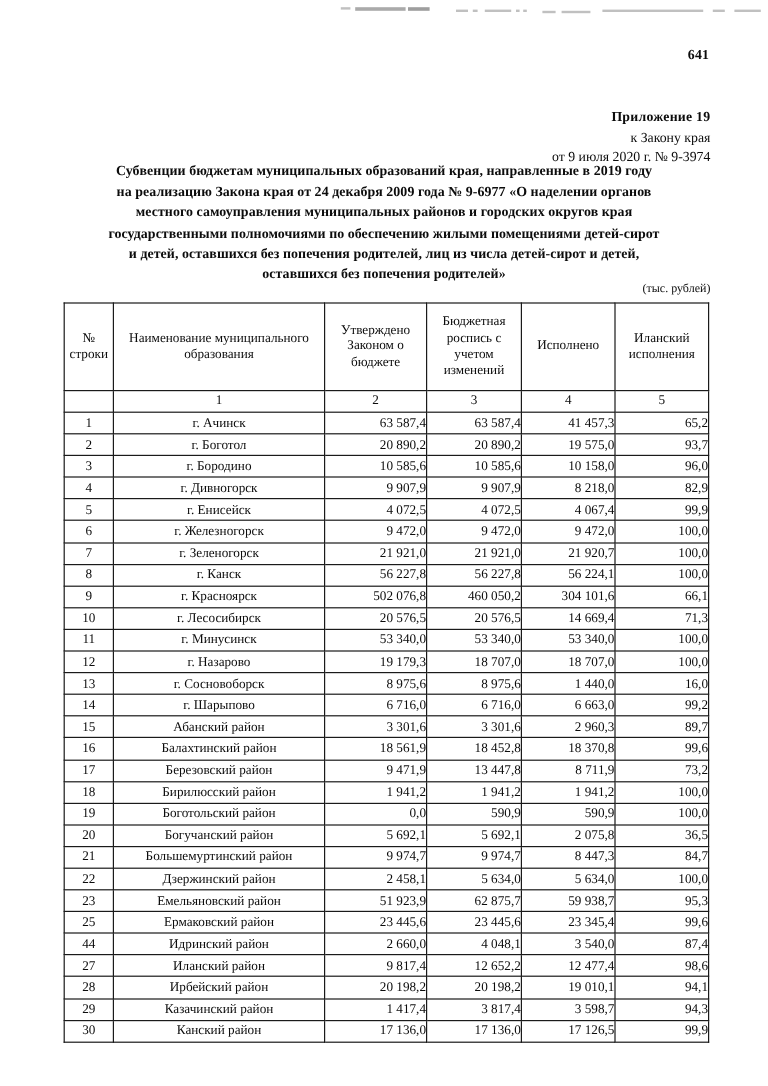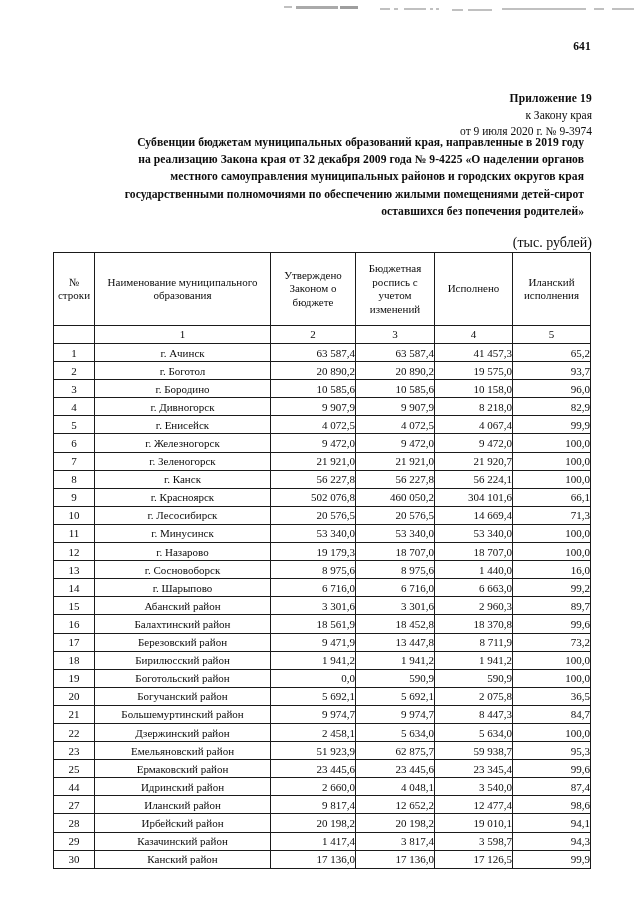--- a/index.html
+++ b/index.html
@@ -66,36 +66,36 @@
   .appendix-block .l1 { font-weight: bold; letter-spacing: .2px; }
   .appendix-block .l2 { font-weight: normal; }
   .appendix-block .l3 { font-weight: normal; }
 
   
   .doc-title {
     position: absolute;
     top: 134px;
     left: 56px;
     width: 528px;
-    text-align: right;
+    text-align: center;
     font-size: 11.6px;
     font-weight: bold;
     line-height: 17.2px;
     letter-spacing: .05px;
   }
   .doc-title .tline { display: block; white-space: nowrap; }
 
   
   .units {
     position: absolute;
     top: 235px;
     left: 0;
     width: 592px;
     text-align: right;
-    font-size: 14px;
+    font-size: 10px;
   }
 
   
   .tbl-wrap {
     position: absolute;
     top: 252px;
     left: 53px;
     width: 537px;
   }
   table.subv {
@@ -174,23 +174,24 @@
   <div class="page-number">641</div>
 
   <div class="appendix-block">
     <div class="l1">Приложение 19</div>
     <div class="l2">к Закону края</div>
     <div class="l3">от 9 июля 2020 г.  № 9-3974</div>
   </div>
 
   <div class="doc-title">
     <span class="tline">Субвенции бюджетам муниципальных образований края, направленные в 2019 году</span>
-    <span class="tline">на реализацию Закона края от 32 декабря 2009 года № 9-4225 «О наделении органов</span>
+    <span class="tline">на реализацию Закона края от 24 декабря 2009 года № 9-6977 «О наделении органов</span>
     <span class="tline">местного самоуправления муниципальных районов и городских округов края</span>
     <span class="tline">государственными полномочиями по обеспечению жилыми помещениями детей-сирот</span>
+    <span class="tline">и детей, оставшихся без попечения родителей, лиц из числа детей-сирот и детей,</span>
     <span class="tline">оставшихся без попечения родителей»</span>
   </div>
 
   <div class="units">(тыс. рублей)</div>
 
   <div class="tbl-wrap">
     <table class="subv">
       <colgroup>
         <col class="c-num">
           <col class="c-name">

